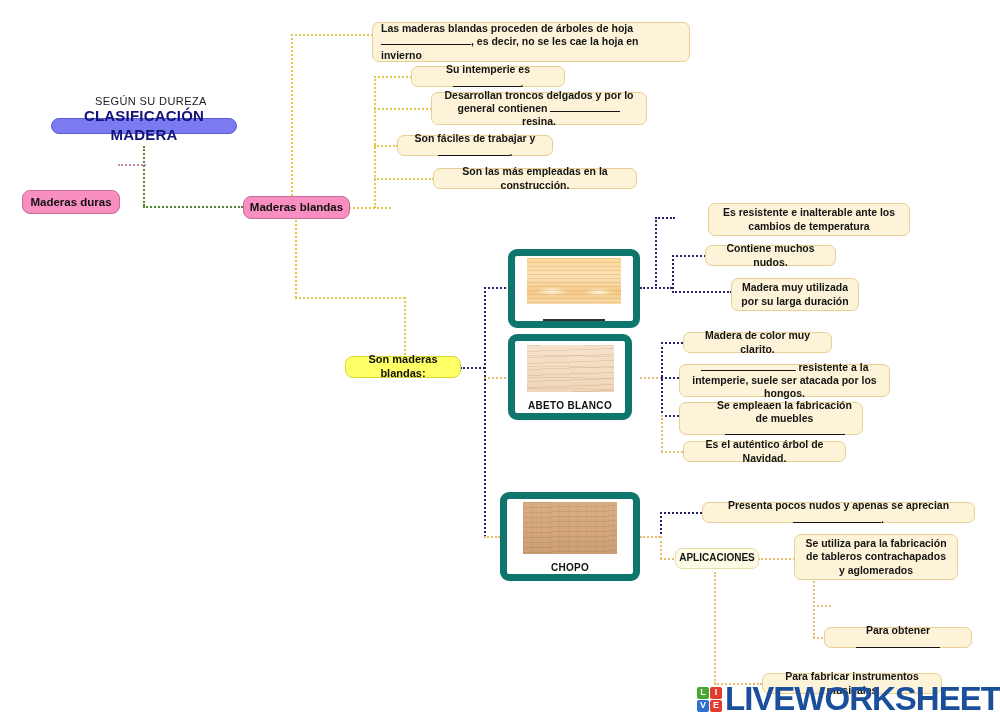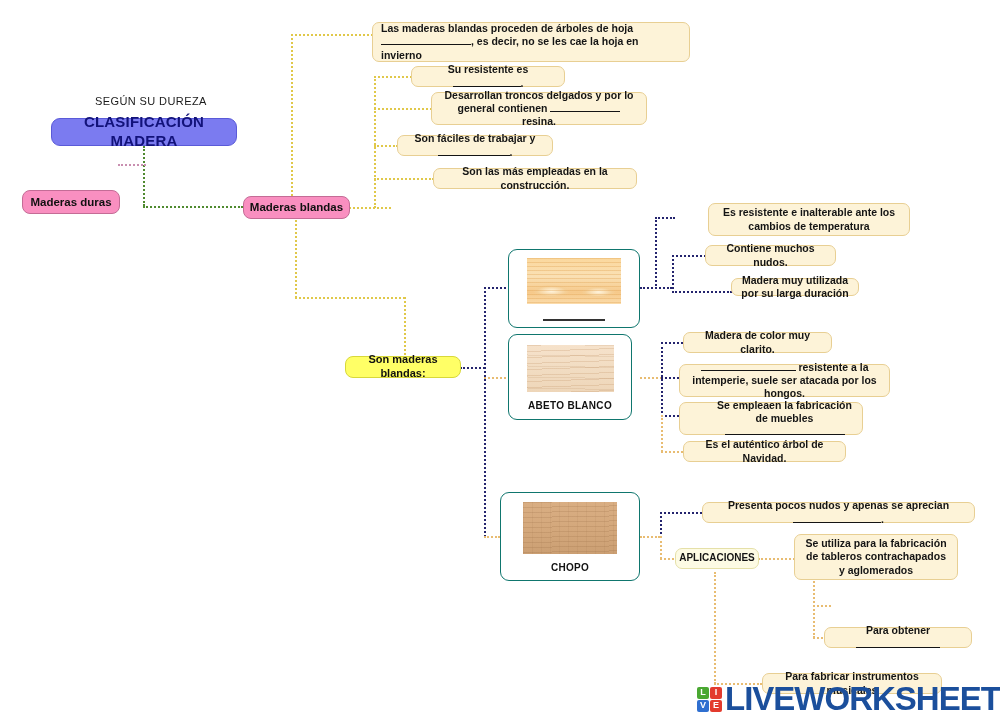--- a/index.html
+++ b/index.html
@@ -83,21 +83,21 @@
   .blank {
     display: inline-block;
     border-bottom: 1.5px solid #141414;
     vertical-align: baseline;
   }
   
   .img-card {
     position: absolute;
     box-sizing: border-box;
     background: #ffffff;
-    border: 1px solid #0f766e;
+    border: 7px solid #0f766e;
     border-radius: 9px;
     display: flex;
     flex-direction: column;
     align-items: center;
     justify-content: center;
   }
   .img-card .photo {
     border: 0;
   }
   .card-label {
@@ -244,37 +244,37 @@
 
   <div class="conn h-orange" style="left:758px; top:558px; width:56px;"></div>
   <div class="conn v-orange" style="left:813px; top:558px; height:80px;"></div>
   <div class="conn h-orange" style="left:813px; top:605px; width:18px;"></div>
   <div class="conn h-orange" style="left:813px; top:637px; width:18px;"></div>
   <div class="conn v-orange" style="left:714px; top:572px; height:112px;"></div>
   <div class="conn h-orange" style="left:714px; top:683px; width:48px;"></div>
 
   <div class="title-text" style="left:95px; top:95px;">SEGÚN SU  DUREZA</div>
 
-  <div class="node root-node" style="left:51px; top:118px; width:186px; height:28px;">CLASIFICACIÓN MADERA</div>
+  <div class="node root-node" style="left:51px; top:118px; width:186px; height:16px;">CLASIFICACIÓN MADERA</div>
 
   <div class="node pink-node" style="left:22px; top:152px; width:98px; height:24px;margin-top:38px;">Maderas duras</div>
 
   <div class="node pink-node" style="left:243px; top:196px; width:107px; height:23px;">Maderas blandas</div>
 
   <div class="node yellow-node" style="left:345px; top:356px; width:116px; height:22px;">Son maderas blandas:</div>
 
   <div class="node cream-node" style="left:372px; top:22px; width:318px; height:40px; justify-content:flex-start; text-align:left;">
     <span>
       <span>Las maderas blandas proceden de árboles de hoja </span><span class="blank" style="width:90px;"></span><span>, es decir, no se les cae la hoja en invierno</span>
     </span>
   </div>
 
   <div class="node cream-node" style="left:411px; top:66px; width:154px; height:21px;">
     <span>
-      <span>Su resistente es </span><span class="blank" style="width:68px;"></span><span>.</span>
+      <span>Su intemperie es </span><span class="blank" style="width:68px;"></span><span>.</span>
     </span>
   </div>
 
   <div class="node cream-node" style="left:431px; top:92px; width:216px; height:33px;">
     <span>
       <span>Desarrollan troncos delgados y por lo general contienen </span><span class="blank" style="width:70px;"></span><span> resina.</span>
     </span>
   </div>
 
   <div class="node cream-node" style="left:397px; top:135px; width:156px; height:21px;">
@@ -291,21 +291,21 @@
     <div class="photo wood-pine" style="width:94px; height:46px; margin-top:2px;"></div>
     <span class="card-blank"></span>
   </div>
 
   <div class="node cream-node" style="left:672px; top:203px; width:202px; height:33px;margin-left:36px;">
     <span>Es resistente e inalterable ante los cambios de temperatura</span>
   </div>
   <div class="node cream-node" style="left:705px; top:245px; width:131px; height:21px;">
     <span>Contiene muchos nudos.</span>
   </div>
-  <div class="node cream-node" style="left:731px; top:278px; width:128px; height:18px;">
+  <div class="node cream-node" style="left:731px; top:278px; width:128px; height:33px;">
     <span>Madera muy utilizada por su larga duración</span>
   </div>
 
   <div class="img-card" style="left:508px; top:334px; width:124px; height:86px;">
     <div class="photo wood-abeto" style="width:87px; height:47px; margin-top:2px;"></div>
     <span class="card-label">ABETO BLANCO</span>
   </div>
 
   <div class="node cream-node" style="left:683px; top:332px; width:149px; height:21px;">
     <span>Madera de color muy clarito.</span>

